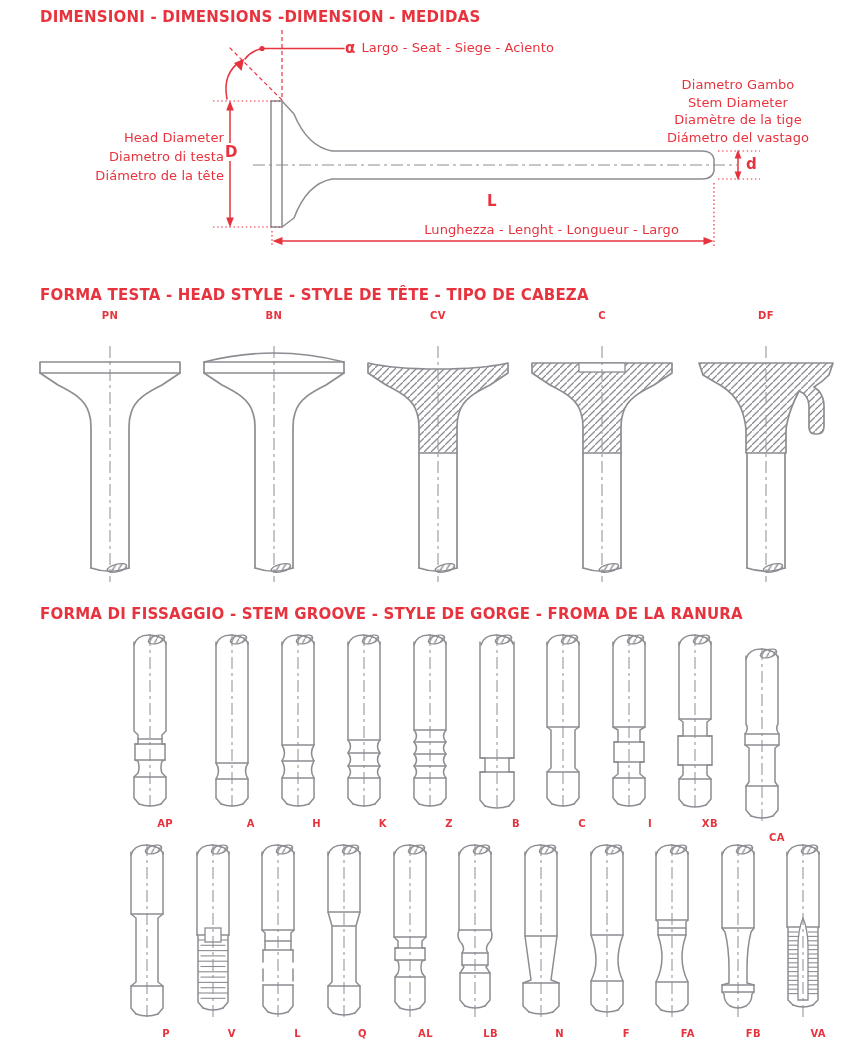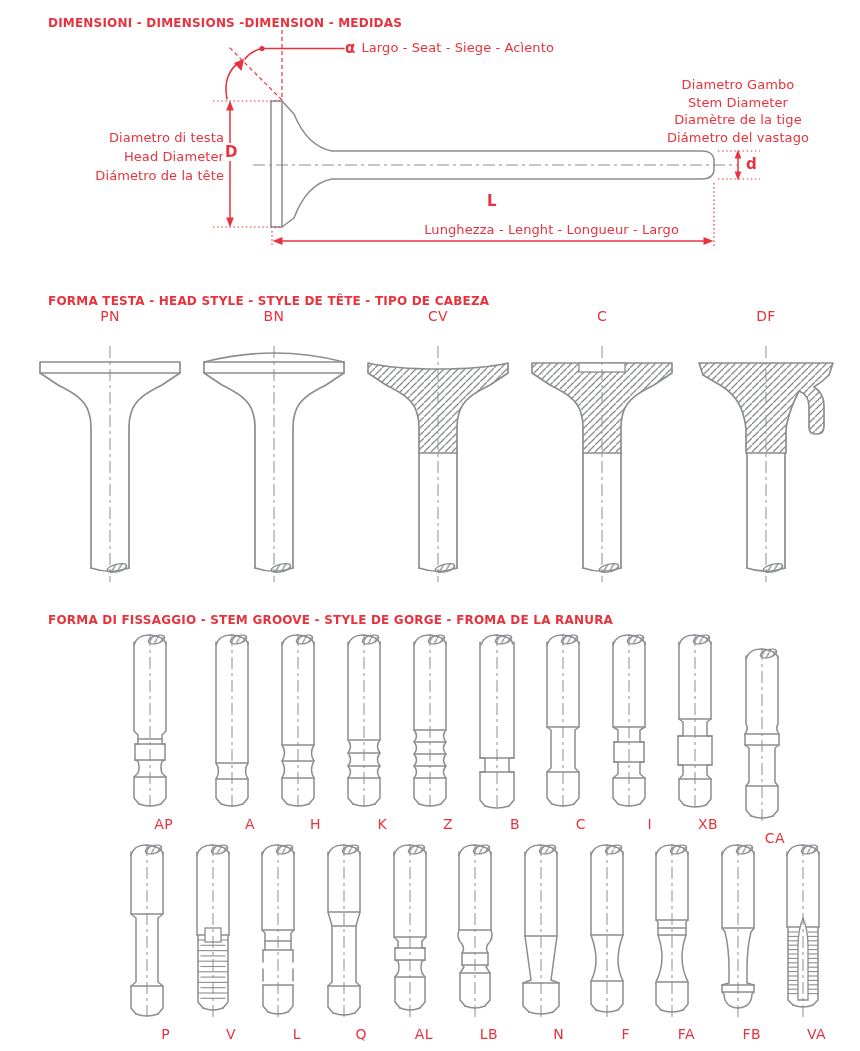--- a/index.html
+++ b/index.html
@@ -1,26 +1,26 @@
 <!DOCTYPE html>
 <html style="--red: #E7333E; --gray: #8B8D92;"><head>
 <meta charset="utf-8">
 <style>
   :root{ --red:#E7333E; --gray:#8B8D92; }
   html,body{margin:0;padding:0;background:#fff;}
   body{width:860px;height:1051px;font-family:"DejaVu Sans","Liberation Sans",sans-serif;}
   .page{position:relative;width:860px;height:1051px;overflow:hidden;background:#fff;}
-  .sec-title{position:absolute;left:40px;margin:8px;color:var(--red);font-weight:700;
-             font-size:12px;letter-spacing:.2px;white-space:nowrap;}
+  .sec-title{position:absolute;left:40px;margin:0;color:var(--red);font-weight:700;
+             font-size:15px;letter-spacing:.2px;white-space:nowrap;}
   .rlabel{position:absolute;color:var(--red);font-size:13px;font-weight:500;letter-spacing:.1px;line-height:18px;}
   .sym{position:absolute;color:var(--red);font-size:15px;font-weight:700;}
   .whitebg{background:#fff;padding:0 2px;}
   .seat{display:flex;align-items:center;white-space:nowrap;}
   .seat .a{font-weight:700;font-size:15px;margin-right:6px;}
-  .code{color:var(--red);font-weight:400;font-size:14px;letter-spacing:.4px;line-height:20px;}
+  .code{color:var(--red);font-weight:700;font-size:10px;letter-spacing:.4px;line-height:20px;}
   .hitem{position:absolute;top:306px;width:160px;text-align:center;}
   .hitem .code{height:20px;margin-bottom:14px;}
   .sitem{position:absolute;width:46px;text-align:right;}
   .sitem svg{display:block;}
   .sitem .code{margin-top:2px;}
   svg{overflow:visible;}
   .gs{stroke:var(--gray);fill:none;stroke-width:1.5;stroke-linejoin:round;stroke-linecap:round;}
   .head .gs{stroke-width:1.7;}
   .hf{fill:url(#hp);stroke:var(--gray);stroke-width:1.7;stroke-linejoin:round;}
   .he{fill:url(#hp);stroke:var(--gray);stroke-width:1.2;}
@@ -87,22 +87,22 @@
   </div>
 
   <div class="rlabel" id="stemDiaBlock" style="left:648px;top:76px;width:180px;text-align:center;line-height:17.5px">
       <div>Diametro Gambo</div>
       <div>Stem Diameter</div>
       <div>Diamètre de la tige</div>
       <div>Diámetro del vastago</div>
     </div>
 
   <div class="rlabel" id="headDiaBlock" style="left:24px;top:128px;width:200px;text-align:right;line-height:19px">
+      <div>Head Diameter</div>
       <div>Diametro di testa</div>
-      <div>Head Diameter</div>
       <div>Diámetro de la tête</div>
     </div>
 
   <div class="sym whitebg" style="left:223px;top:143px">D</div>
   <div class="sym" style="left:746px;top:155px">d</div>
   <div class="sym" style="left:487px;top:192px">L</div>
   <div class="rlabel" style="left:279px;top:221px;width:400px;text-align:right">Lunghezza - Lenght - Longueur - Largo</div>
 
   <h2 class="sec-title" style="top:286px">FORMA TESTA - HEAD STYLE - STYLE DE TÊTE - TIPO DE CABEZA</h2>
   <div id="headRow">

